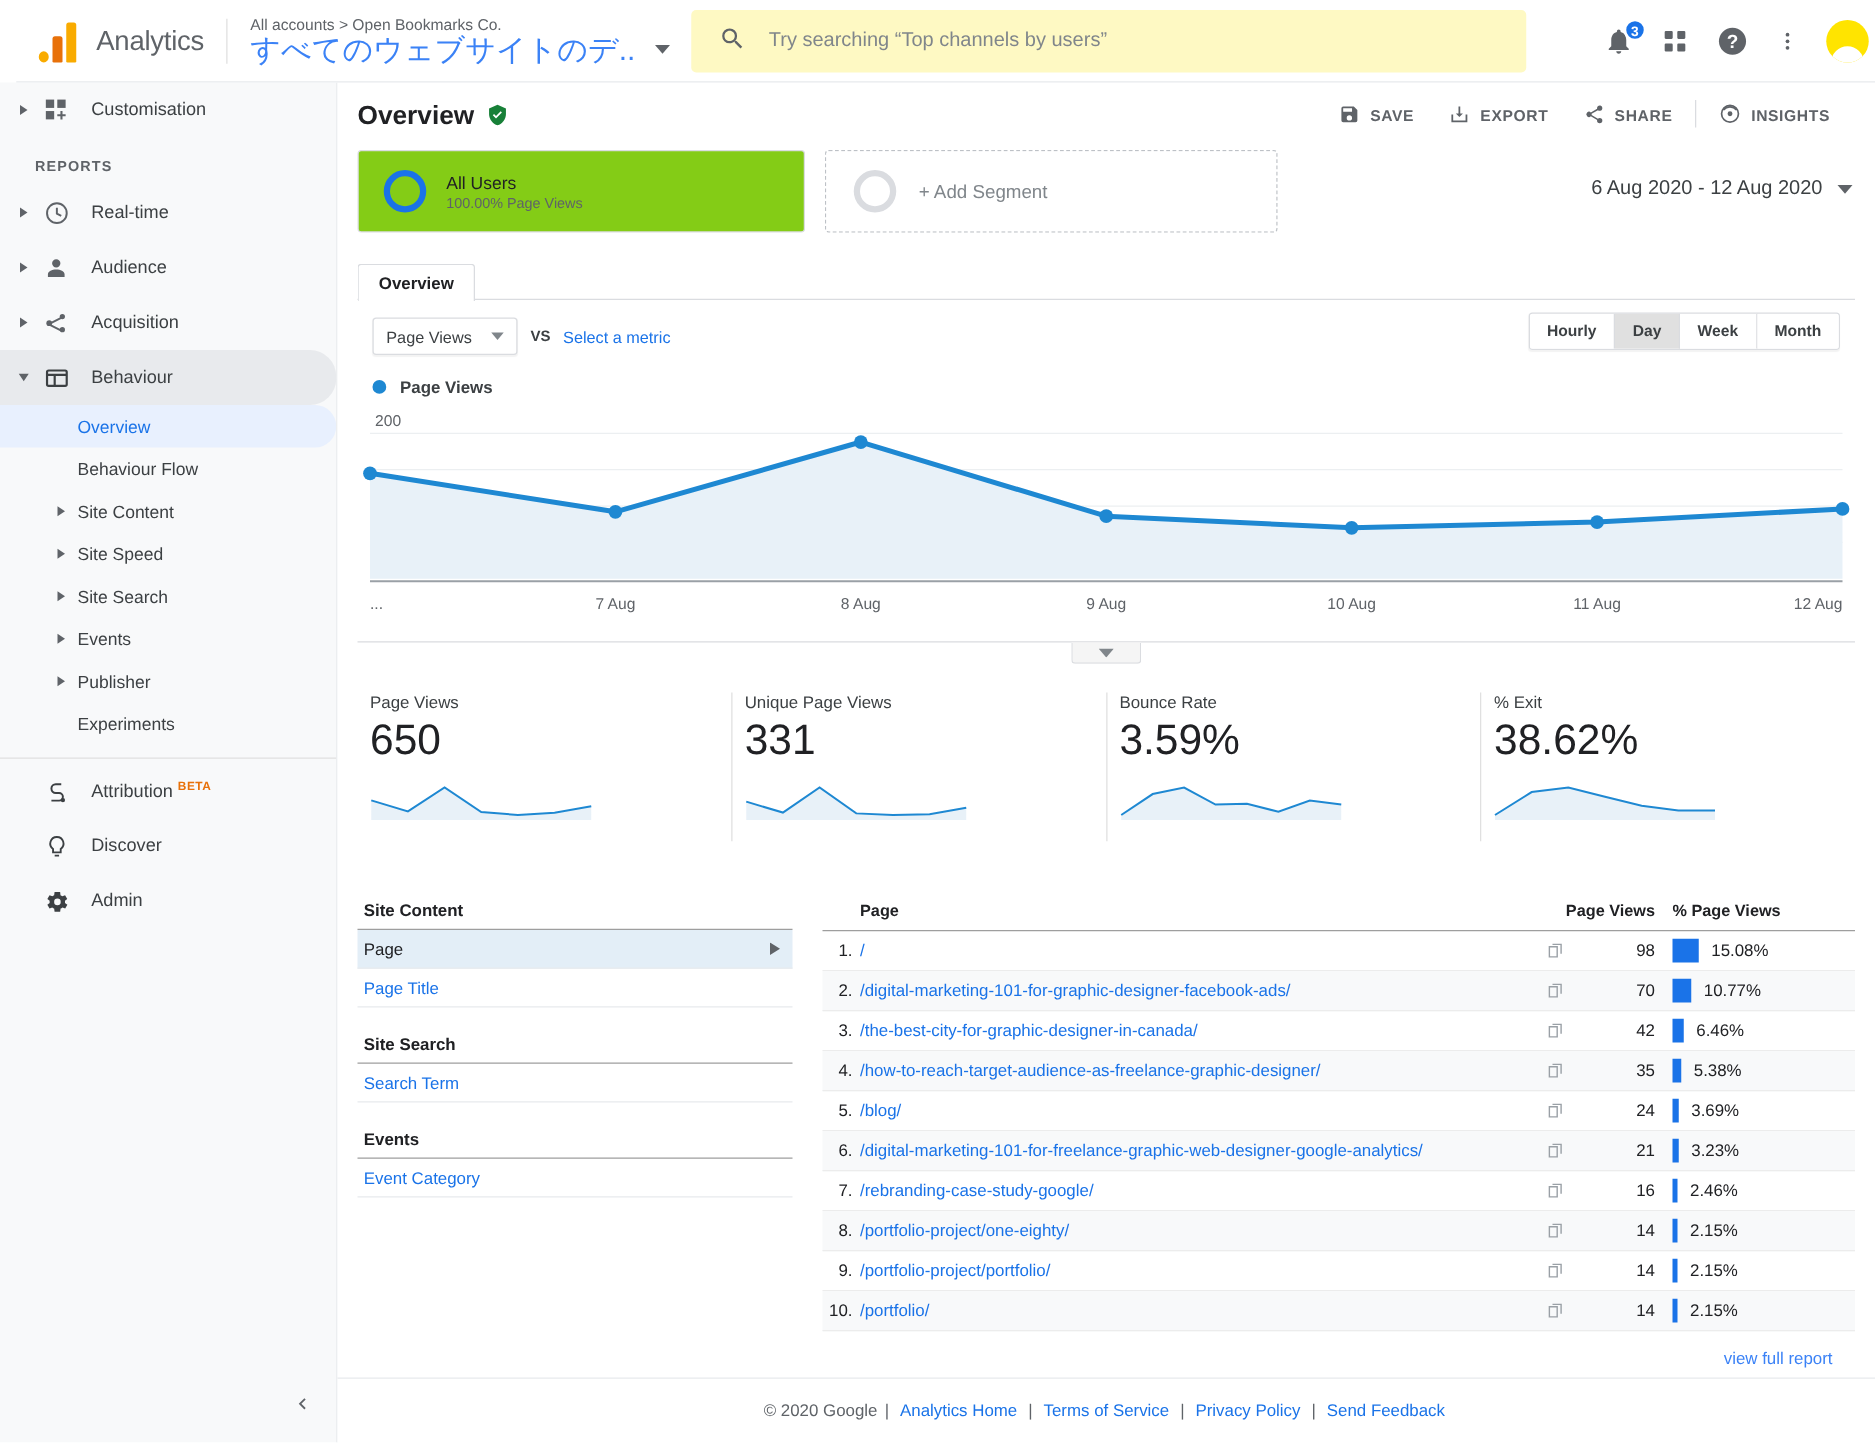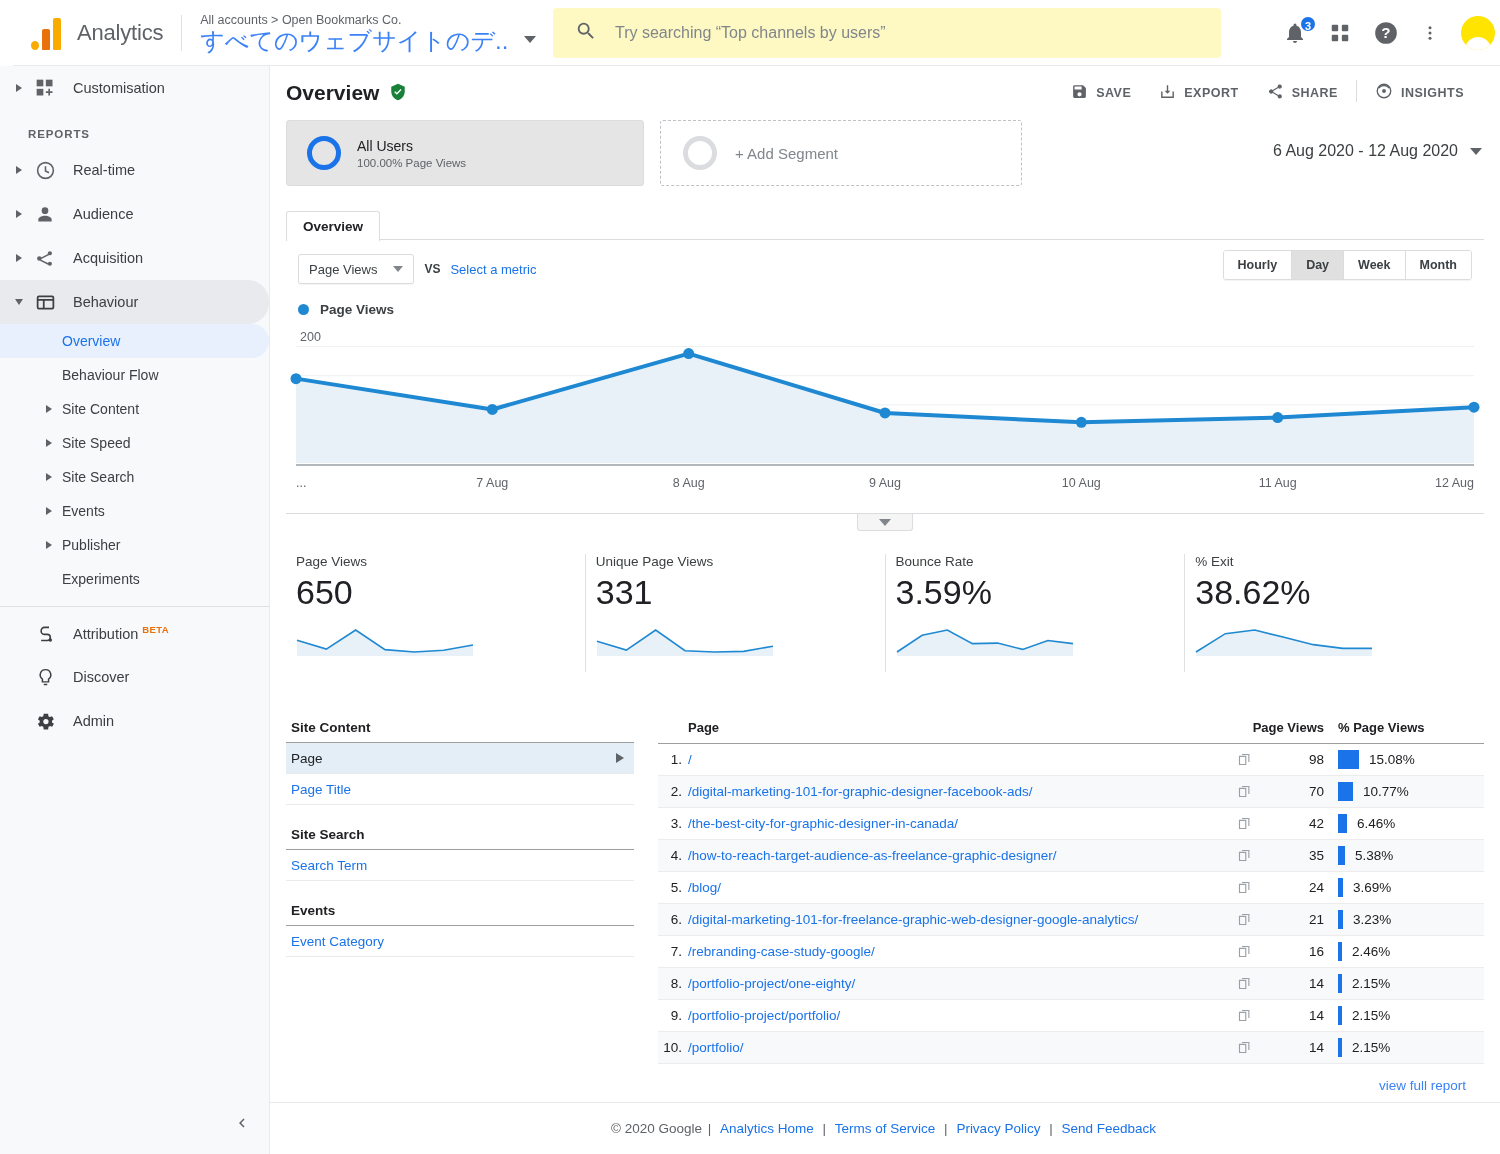--- a/index.html
+++ b/index.html
@@ -115,21 +115,21 @@
   .head-actions { position: absolute; right: 22px; top: 14px; display: flex; align-items: center; gap: 0; }
   .ha {
     display: flex; align-items: flex-end; gap: 8px; font-size: 12.5px; letter-spacing: .5px;
     color: #5f6368; cursor: pointer; padding: 0 14px; font-weight: bold;
   }
   .ha-sep { width: 1px; height: 22px; background: #dadce0; margin: 0 4px; }
 
   .seg-row { display: flex; padding: 0 16px; gap: 16px; align-items: stretch; position: relative; }
   .seg-card {
     width: 358px; height: 66px; border: 1px solid #dadce0; border-radius: 3px;
-    display: flex; align-items: center; padding-left: 20px; background: #e5e5e5; cursor: pointer;
+    display: flex; align-items: center; padding-left: 20px; background: #84cc16; cursor: pointer;
   }
   .seg-ring { width: 34px; height: 34px; border-radius: 50%; border: 5px solid #1a73e8; flex: none; }
   .seg-ring.grey { border-color: #dadce0; }
   .seg-txt { margin-left: 16px; }
   .seg-title { font-size: 14px; color: #202124; }
   .seg-sub { font-size: 11.5px; color: #5f6368; margin-top: 3px; }
   .seg-add {
     width: 362px; height: 66px; border: 1px dashed #bdc1c6; border-radius: 3px;
     display: flex; align-items: center; padding-left: 22px; cursor: pointer;
   }

